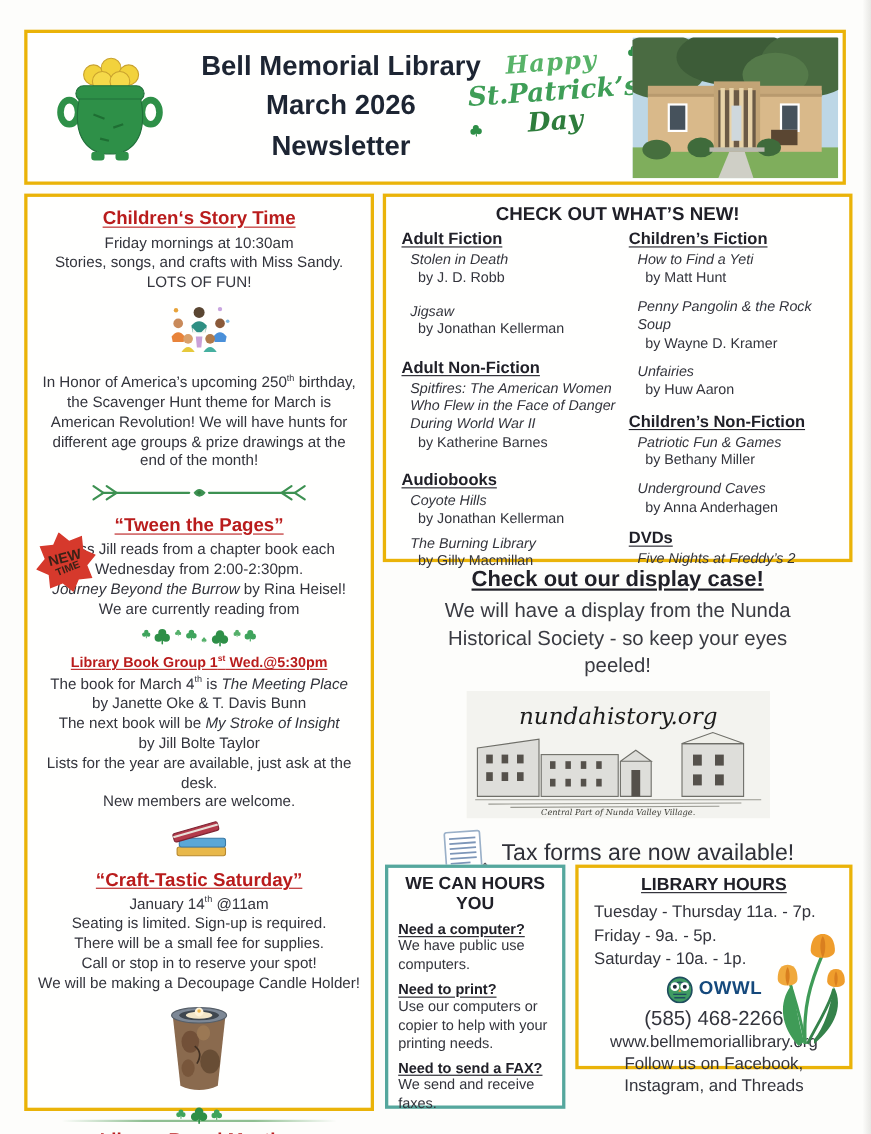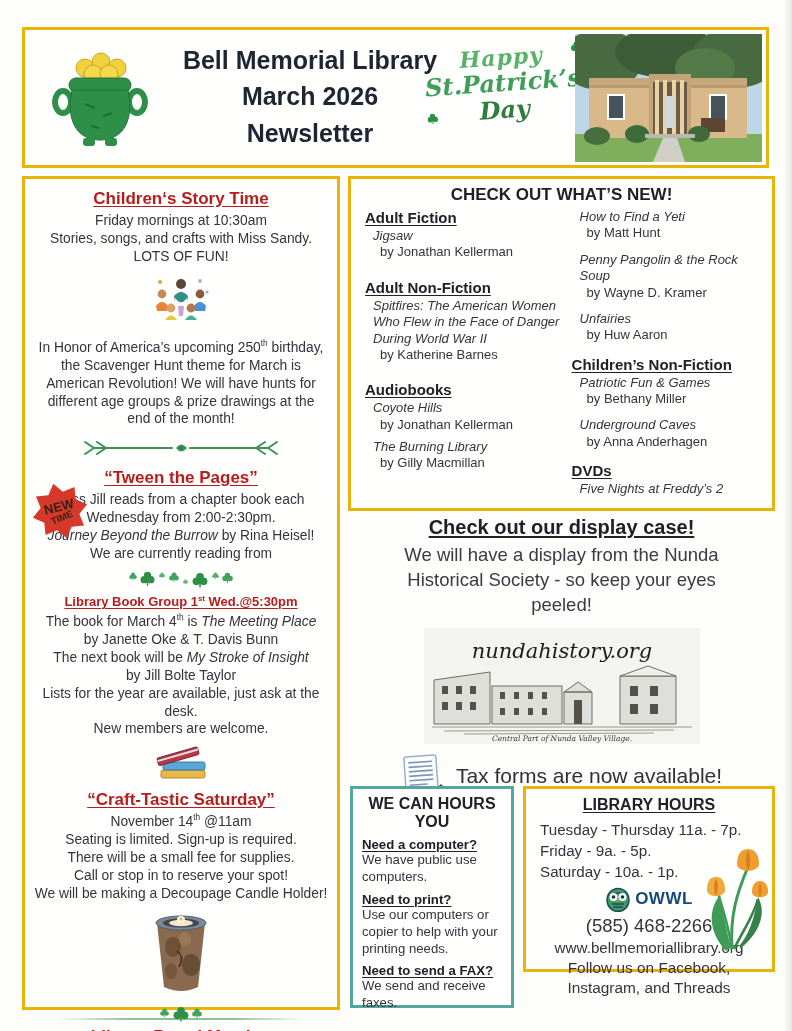--- a/index.html
+++ b/index.html
@@ -255,21 +255,21 @@
       <rect x="12" y="26" width="44" height="8" rx="2" fill="#e8b84a" stroke="#b8892e"></rect>
       <rect x="14" y="18" width="42" height="8" rx="2" fill="#5aa7d6" stroke="#3a7aa6"></rect>
       <g transform="rotate(-16 30 12)">
         <rect x="8" y="8" width="42" height="8" rx="2" fill="#b23a4a" stroke="#7d2433"></rect>
         <rect x="8" y="10" width="42" height="2" fill="#e8e0d8"></rect>
       </g>
     </svg>
 
     <div>
       <div class="sec-head u">“Craft-Tastic Saturday”</div>
-      <div><span>November 14</span><sup>th</sup><span> @11am</span></div>
+      <div><span>January 14</span><sup>th</sup><span> @11am</span></div>
       <div>Seating is limited. Sign-up is required.</div>
       <div>There will be a small fee for supplies.</div>
       <div>Call or stop in to reserve your spot!</div>
       <div>We will be making a Decoupage Candle Holder!</div>
     </div>
 
     <svg class="candle" width="68" height="88" viewBox="0 0 68 88">
       <path d="M10 16 L58 16 L51 80 Q34 88 17 80 Z" fill="#8a6a4e"></path>
       <ellipse cx="26" cy="40" rx="8" ry="10" fill="#6b4a33" opacity=".8"></ellipse>
       <ellipse cx="44" cy="58" rx="9" ry="11" fill="#5f4630" opacity=".8"></ellipse>
@@ -304,20 +304,24 @@
     </div>
   </div>
 
   <div class="box nw-box">
     <div class="nw-head">CHECK OUT WHAT’S NEW!</div>
     <div class="nw-cols">
       <div class="nw-col1">
         <div class="nw-grp">
           <div class="nw-cat u">Adult Fiction</div>
           <div class="nw-item">
+            <div class="nw-title">Stolen in Death</div>
+            <div class="nw-author">by J. D. Robb</div>
+          </div>
+          <div class="nw-item">
             <div class="nw-title">Jigsaw</div>
             <div class="nw-author">by Jonathan Kellerman</div>
           </div>
         </div>
         <div class="nw-grp">
           <div class="nw-cat u">Adult Non-Fiction</div>
           <div class="nw-item">
             <div class="nw-title">Spitfires: The American Women Who Flew in the Face of Danger During World War II</div>
             <div class="nw-author">by Katherine Barnes</div>
           </div>
@@ -329,20 +333,21 @@
             <div class="nw-author">by Jonathan Kellerman</div>
           </div>
           <div class="nw-item tight">
             <div class="nw-title">The Burning Library</div>
             <div class="nw-author">by Gilly Macmillan</div>
           </div>
         </div>
       </div>
       <div class="nw-col2">
         <div class="nw-grp" style="margin-bottom:12px">
+          <div class="nw-cat u">Children’s Fiction</div>
           <div class="nw-item" style="margin-bottom:10px">
             <div class="nw-title">How to Find a Yeti</div>
             <div class="nw-author">by Matt Hunt</div>
           </div>
           <div class="nw-item" style="margin-bottom:10px">
             <div class="nw-title" style="max-width:165px">Penny Pangolin &amp; the Rock Soup</div>
             <div class="nw-author">by Wayne D. Kramer</div>
           </div>
           <div class="nw-item" style="margin-bottom:8px">
             <div class="nw-title">Unfairies</div>

